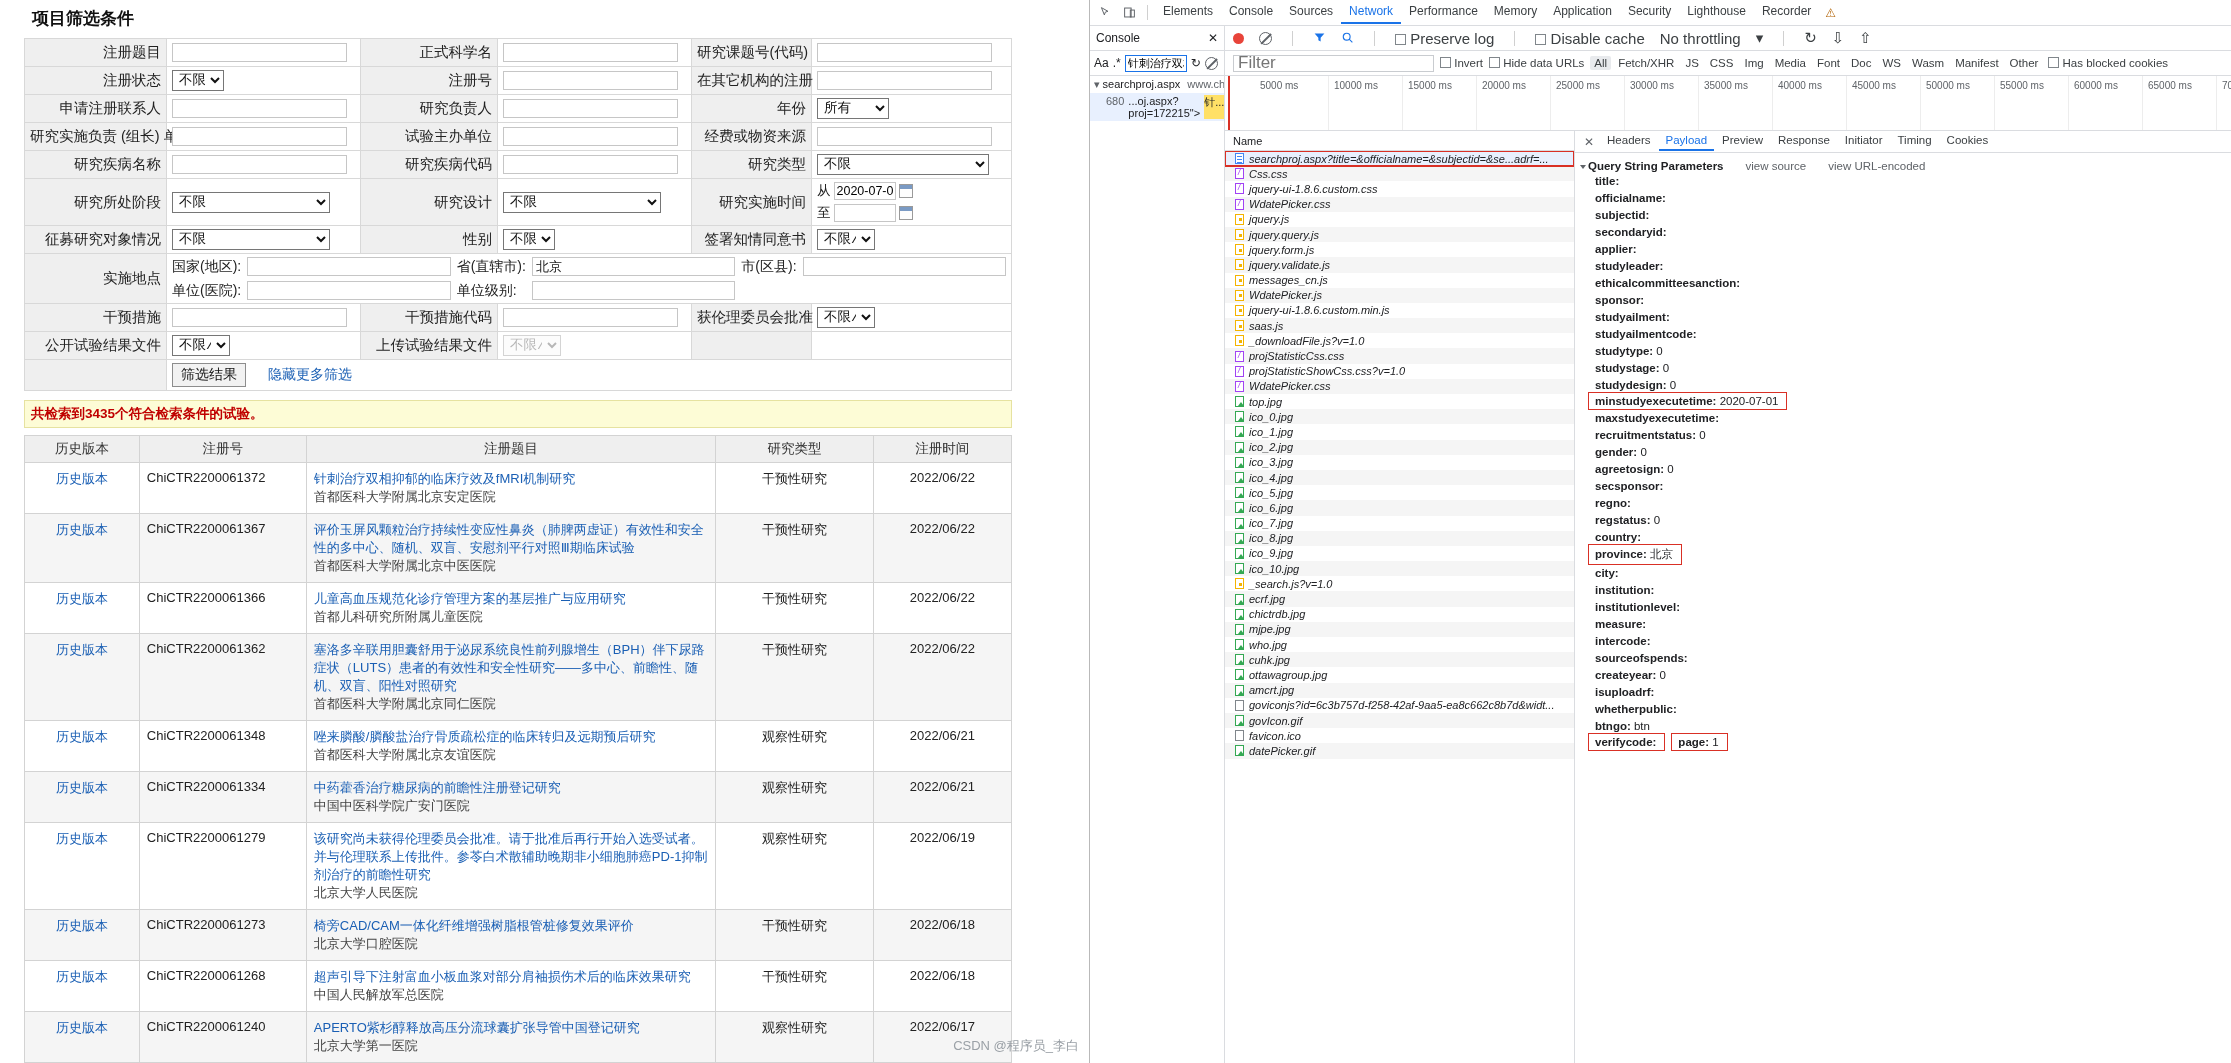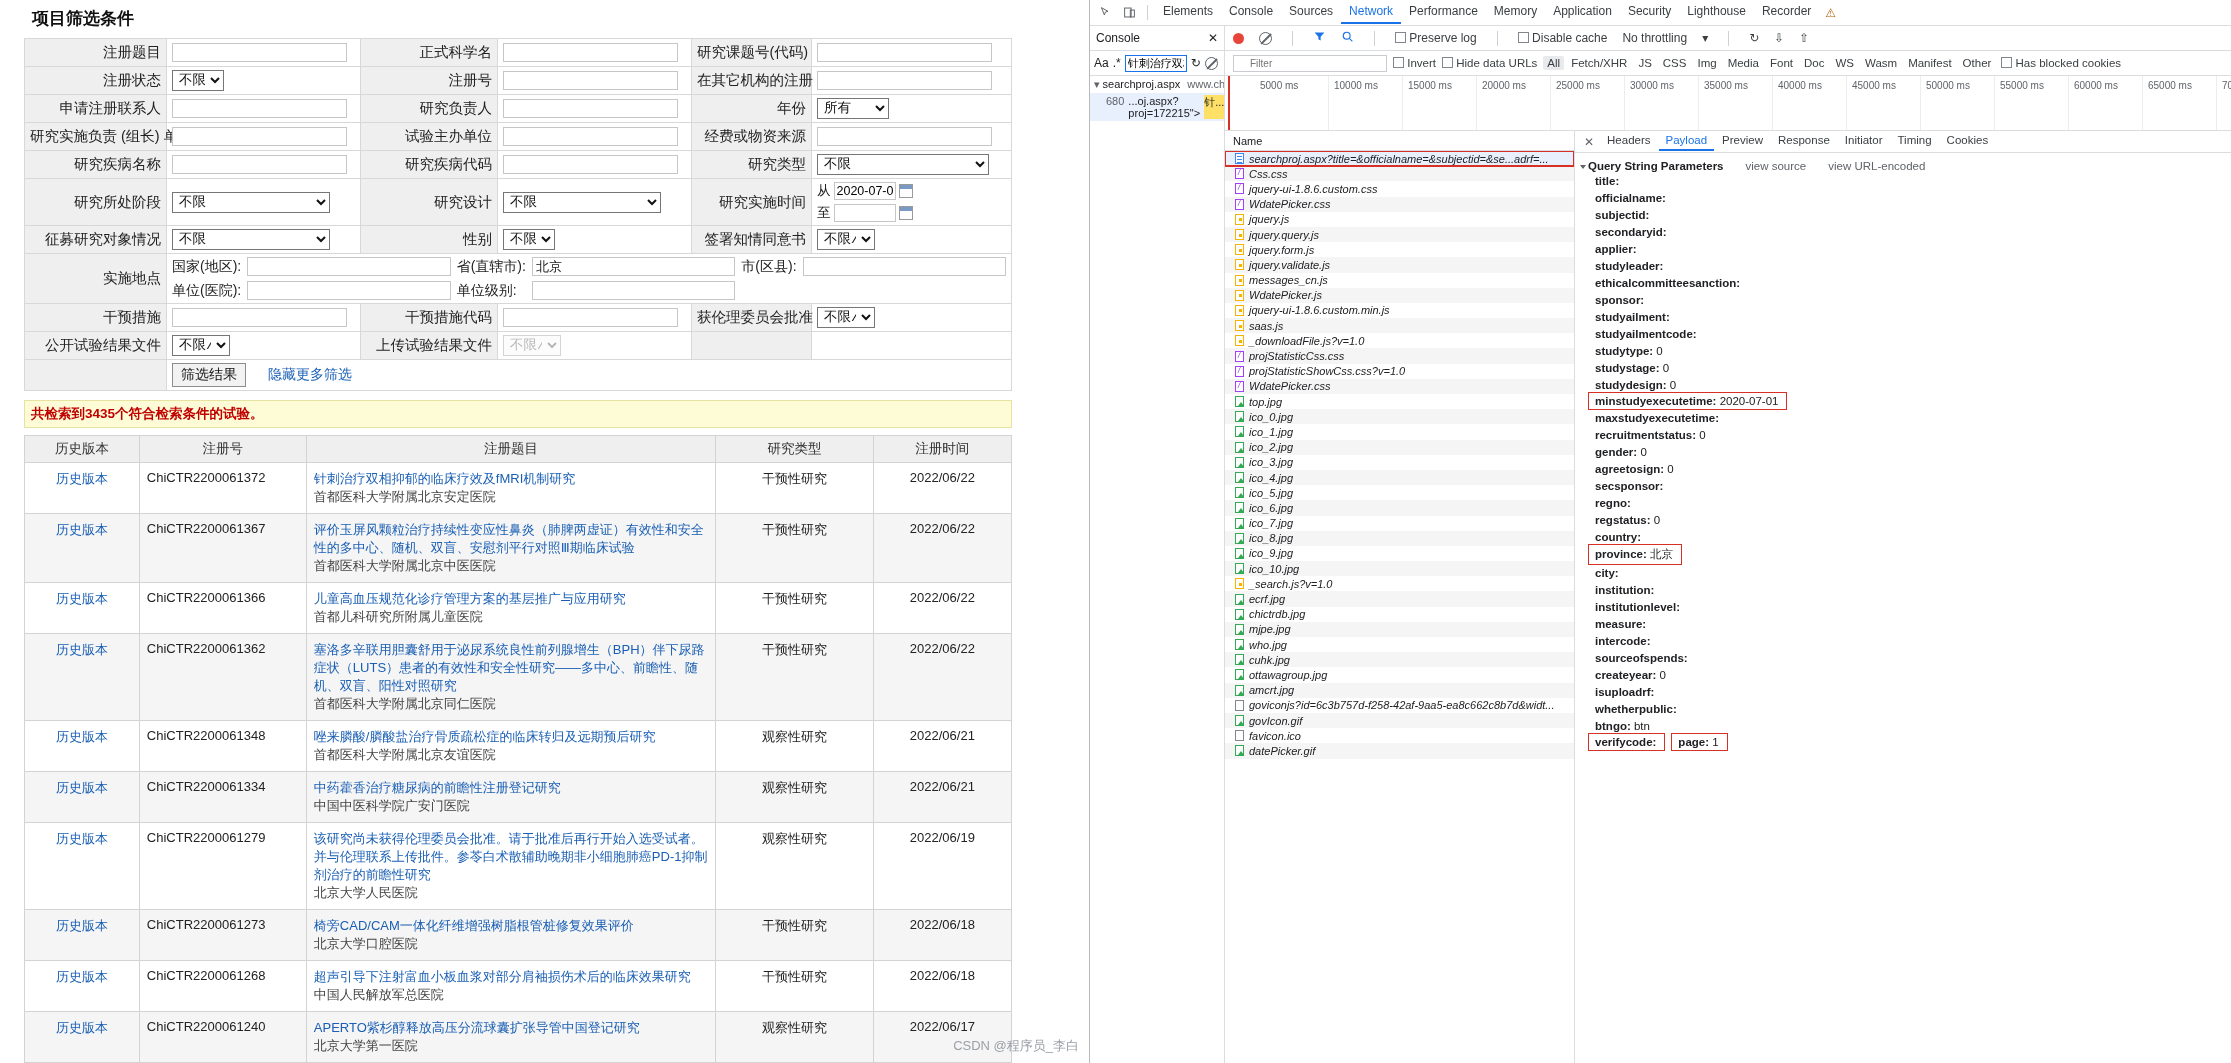--- a/index.html
+++ b/index.html
@@ -81,38 +81,38 @@
                 justify-content:center; color:#5f6368; }
   .dt-sep { width:1px; height:15px; background:#d0d0d0; margin:0 5px; }
   .dt-tab { padding:3px 8px 4px; color:#3c4043; font-size:12px; white-space:nowrap; }
   .dt-tab.active { color:#1a73e8; border-bottom:2px solid #1a73e8; }
   .dt-warn { color:#b06000; margin-left:4px; }
 
   .dt-row2 { display:flex; height:25px; border-bottom:1px solid #dadce0; align-items:center; }
   .search-pane-hd { width:135px; display:flex; align-items:center; justify-content:space-between;
                     padding:0 6px; height:100%; border-right:1px solid #dadce0; }
   .net-toolbar { display:flex; align-items:center; gap:15px; padding-left:8px; flex:1;
-                 font-size:12px; color:#3c4043; }
+                 font-size:15px; color:#3c4043; }
   .rec-dot { width:11px; height:11px; border-radius:50%; background:#e8443a; }
   .clr-ico { width:13px; height:13px; border:1.6px solid #5f6368; border-radius:50%;
              position:relative; }
   .clr-ico::after { content:""; position:absolute; left:-1px; top:5px; width:14px;
              height:1.6px; background:#5f6368; transform:rotate(-45deg); }
   .cb { width:11px; height:11px; border:1px solid #80868b; background:#fff;
         display:inline-block; vertical-align:-1px; }
 
   .dt-row3 { display:flex; height:25px; border-bottom:1px solid #dadce0; align-items:center; }
   .srch-opts { width:135px; display:flex; align-items:center; gap:4px; padding:0 4px;
                height:100%; border-right:1px solid #dadce0; }
   .srch-in { border:1px solid #1a73e8; height:17px; width:62px; font-size:11px;
              padding:0 2px; font-family:inherit; }
   .filter-row { display:flex; align-items:center; gap:6px; padding-left:8px; flex:1;
                 font-size:11.5px; color:#3c4043; }
-  .filter-in { border:1px solid #c9ccd0; height:17px; width:154px; font-size:10px;
-               padding:0 16px; font-family:inherit; color:#5f6368; }
+  .filter-in { border:1px solid #c9ccd0; height:17px; width:201px; font-size:17px;
+               padding:0 4px; font-family:inherit; color:#5f6368; }
   .ftype { padding:1px 4px; }
   .ftype.sel { background:#e8eaed; border-radius:2px; }
 
   .dt-body { display:flex; height:1013px; }
   .search-col { width:135px; border-right:1px solid #dadce0; font-size:11px; }
   .sr-item { padding:2px 4px; color:#202124; white-space:nowrap; overflow:hidden; }
   .sr-url { color:#5f6368; margin-left:4px; }
   .sr-sub { display:flex; gap:4px; padding:2px 16px; background:#e8f0fe; }
   .sr-ln { color:#5f6368; }
   .hl { background:#ffe066; }

